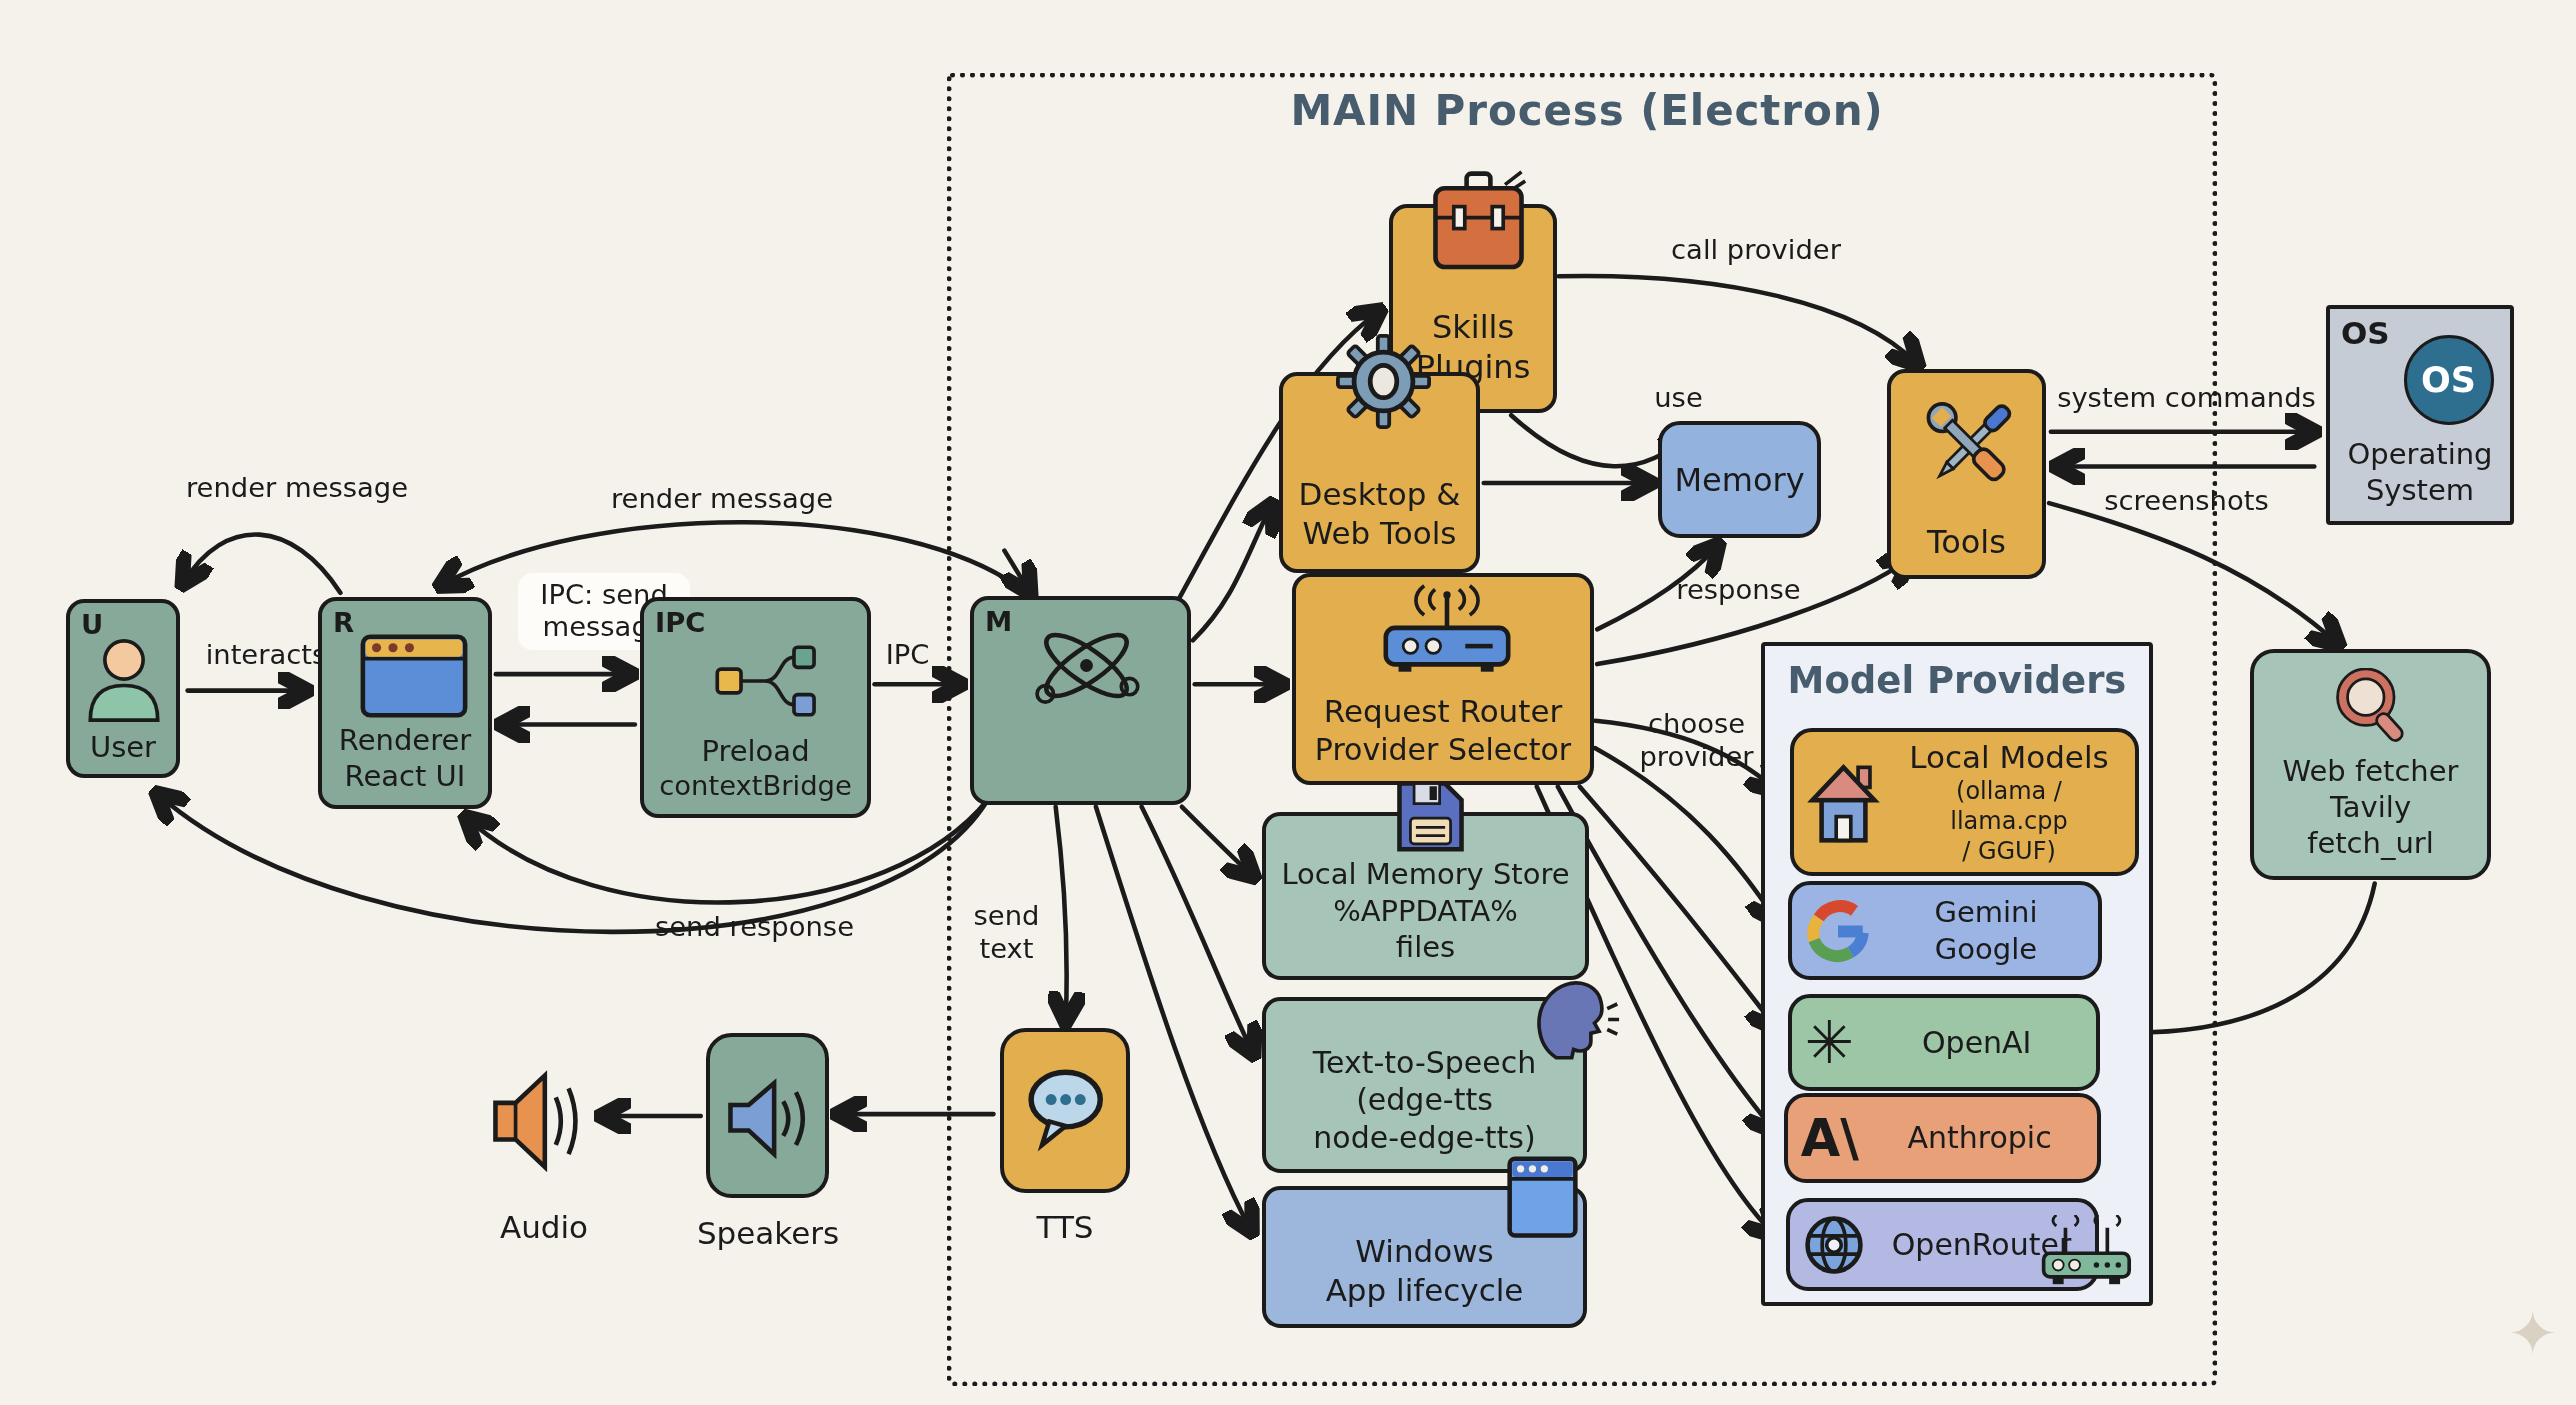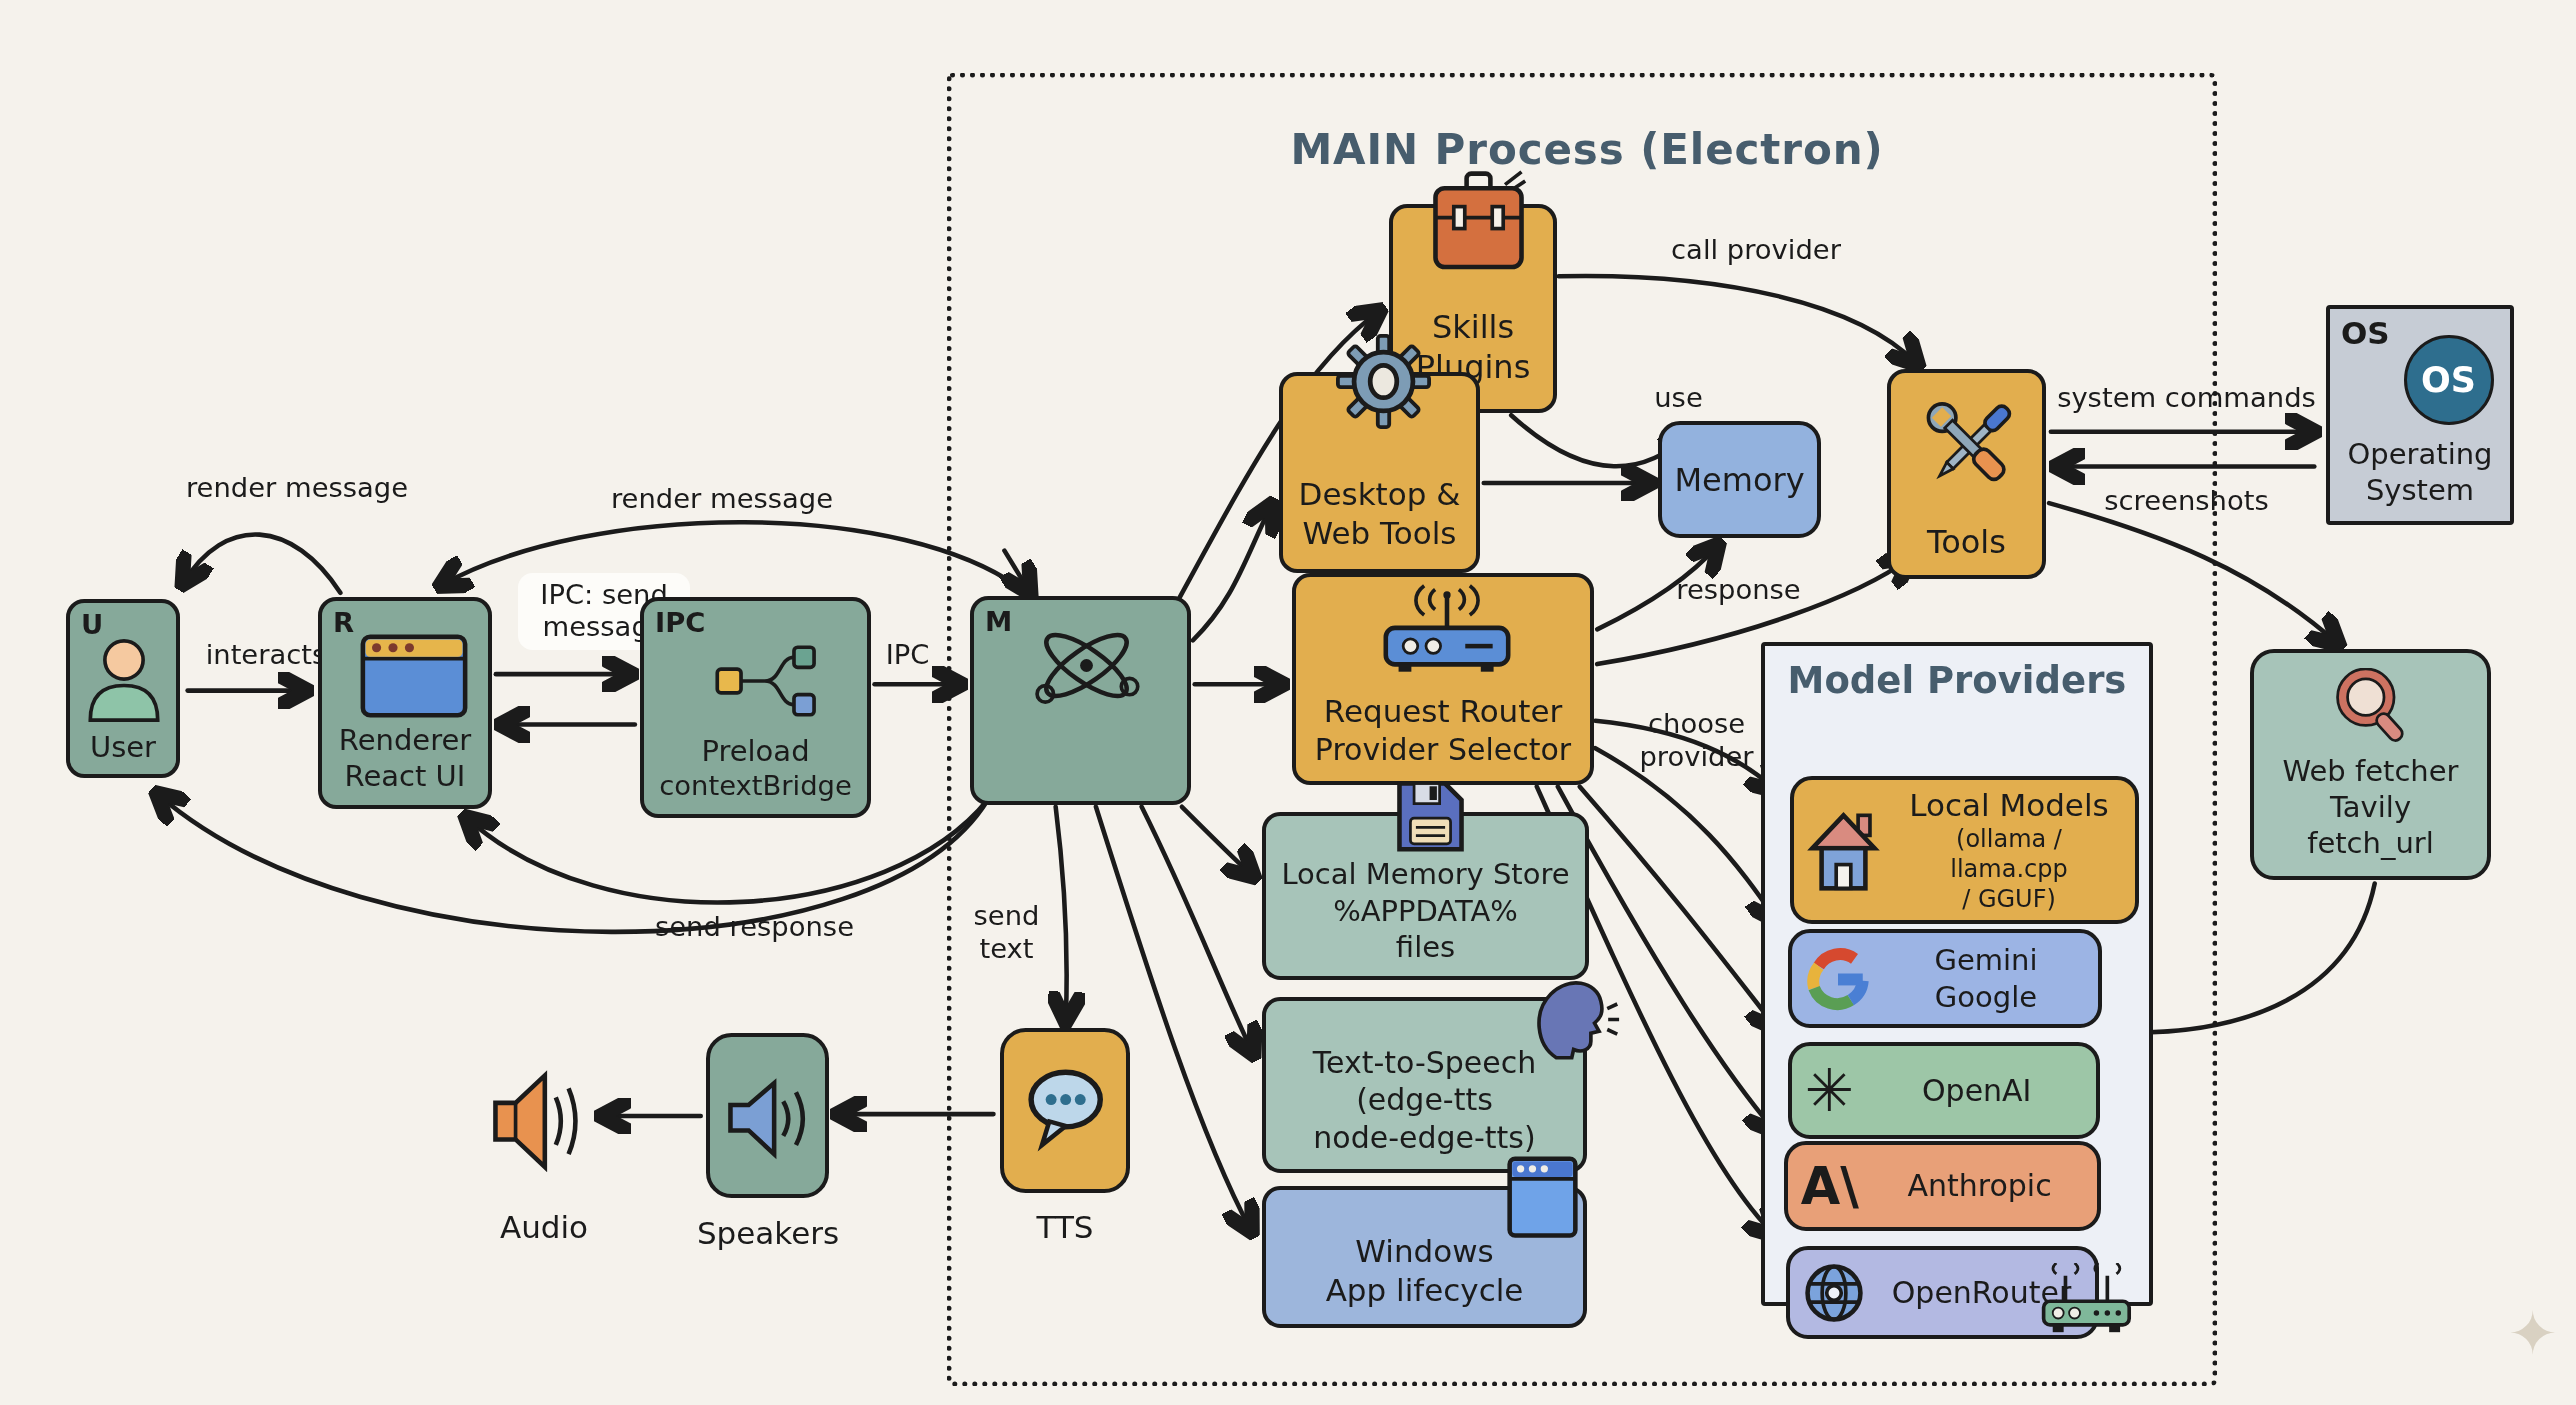--- a/index.html
+++ b/index.html
@@ -4,38 +4,38 @@
 <style>
   :root { font-family: "DejaVu Sans", sans-serif; }
   html,body { margin:0; padding:0; }
   body { background: var(--background,#f5f2ec); }
   .canvas { position:relative; width:2576px; height:1405px; background:var(--background,#f5f2ec); overflow:hidden; }
 
   
   .main-frame { position:absolute; left:947px; top:73px; width:1260px; height:1303px;
     border:5.5px dotted var(--ink,#1b1b1b); border-radius:5.5px; }
   .frame-title { position:absolute; left:1221px; top:86px; width:732px; text-align:center;
-    font-size:42px; font-weight:bold; color:var(--slate,#475d6d); letter-spacing:0.9px;margin-top:39px; }
+    font-size:42px; font-weight:bold; color:var(--slate,#475d6d); letter-spacing:0.9px; }
 
   
   .node { position:absolute; border:4.6px solid var(--ink,#1b1b1b); border-radius:18.3px;
     box-sizing:border-box; text-align:center; color:var(--ink,#1b1b1b); }
   .node .tag { position:absolute; left:11px; top:5.5px; font-size:27.4px; font-weight:bold; }
   .tline { display:block; font-size:29px; font-weight:400; line-height:1.25; }
   .node svg { position:absolute; }
 
   .lbl { position:absolute; font-size:27.4px; font-weight:500; color:var(--ink,#1b1b1b);
     text-align:center; line-height:1.2; }
   .lbl.white { background:var(--white_label,#fdfcf9); border-radius:14.6px; padding:5.5px 9.1px; }
 
   .wires { position:absolute; left:0; top:0; pointer-events:none; }
   .wires path { stroke:var(--ink,#1b1b1b); stroke-width:5; fill:none; stroke-linecap:round; }
 
   .prow { position:absolute; border:4.6px solid var(--ink,#1b1b1b); border-radius:22px;
-    display:flex; align-items:center; box-sizing:border-box; padding:0 12.8px; gap:16px;margin-top:48px; }
+    display:flex; align-items:center; box-sizing:border-box; padding:0 12.8px; gap:16px; }
   .prow .ptext { flex:1; text-align:center; font-size:30px; font-weight:500; color:var(--ink,#1b1b1b); line-height:1.2;}
   .caption { position:absolute; font-size:31px; font-weight:500; color:var(--ink,#1b1b1b); text-align:center; }
   .badge-circle { position:absolute; width:84px; height:84px; border-radius:50%;
     background:var(--os_badge,#2e6e8e); border:3.7px solid var(--ink,#1b1b1b); color:#fff;
     font-size:35px; font-weight:bold; display:flex; align-items:center; justify-content:center; }
   .sparkle { position:absolute; font-size:59px; color:#d9d1c2; }
 </style>
 </head>
 <body>
 

